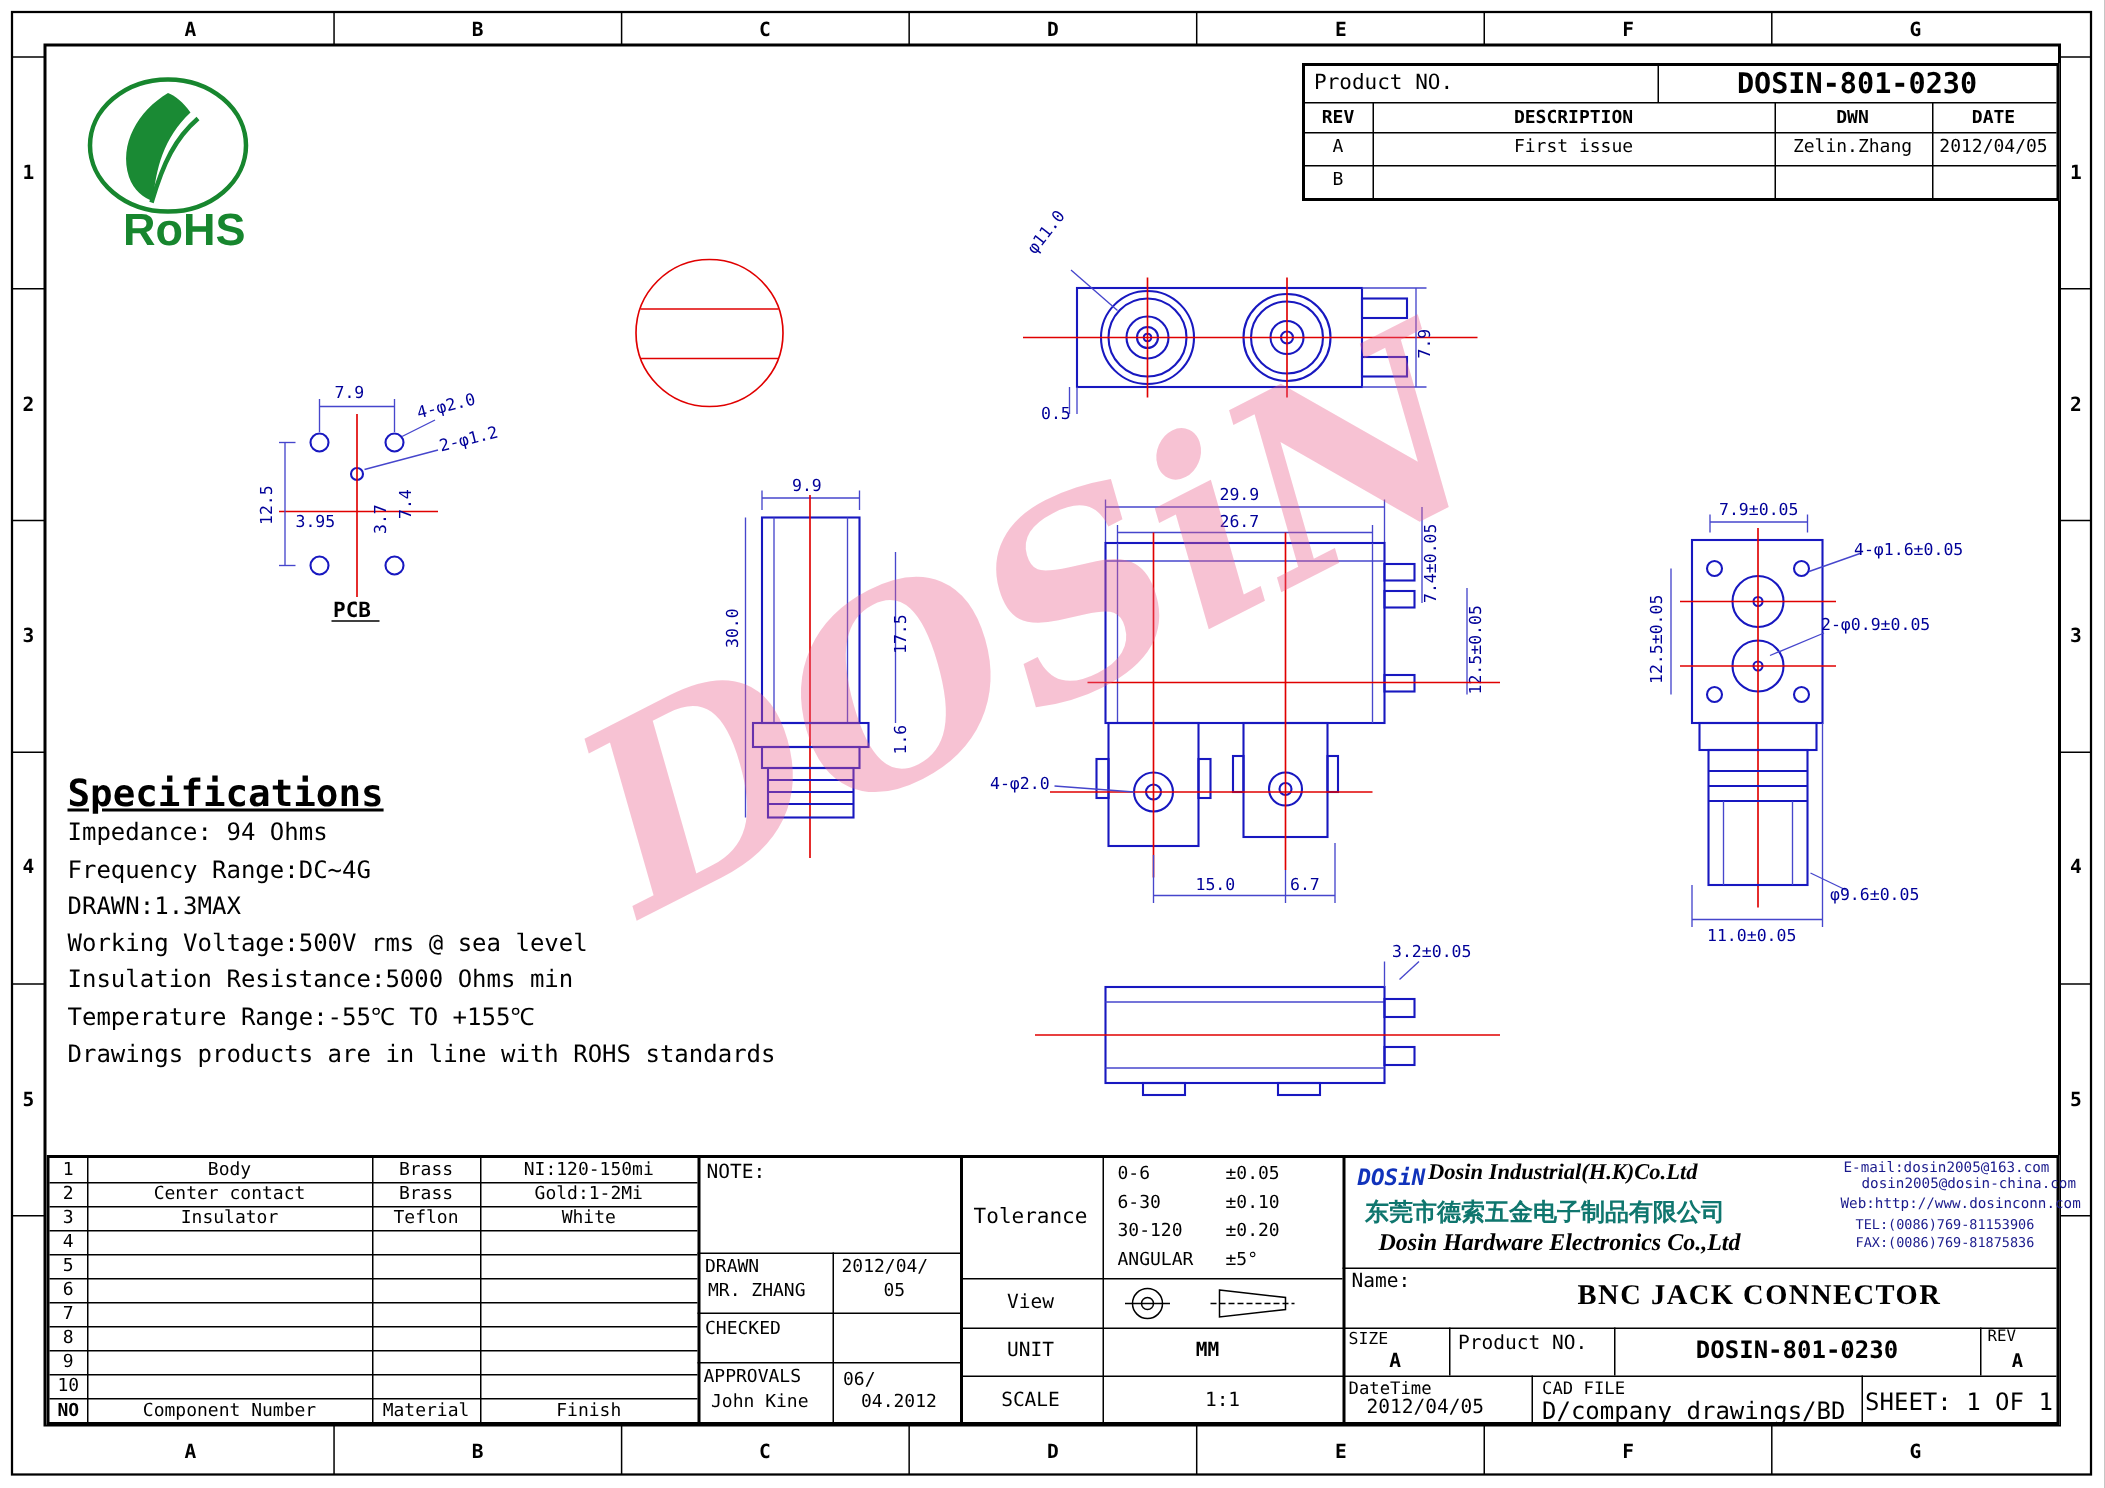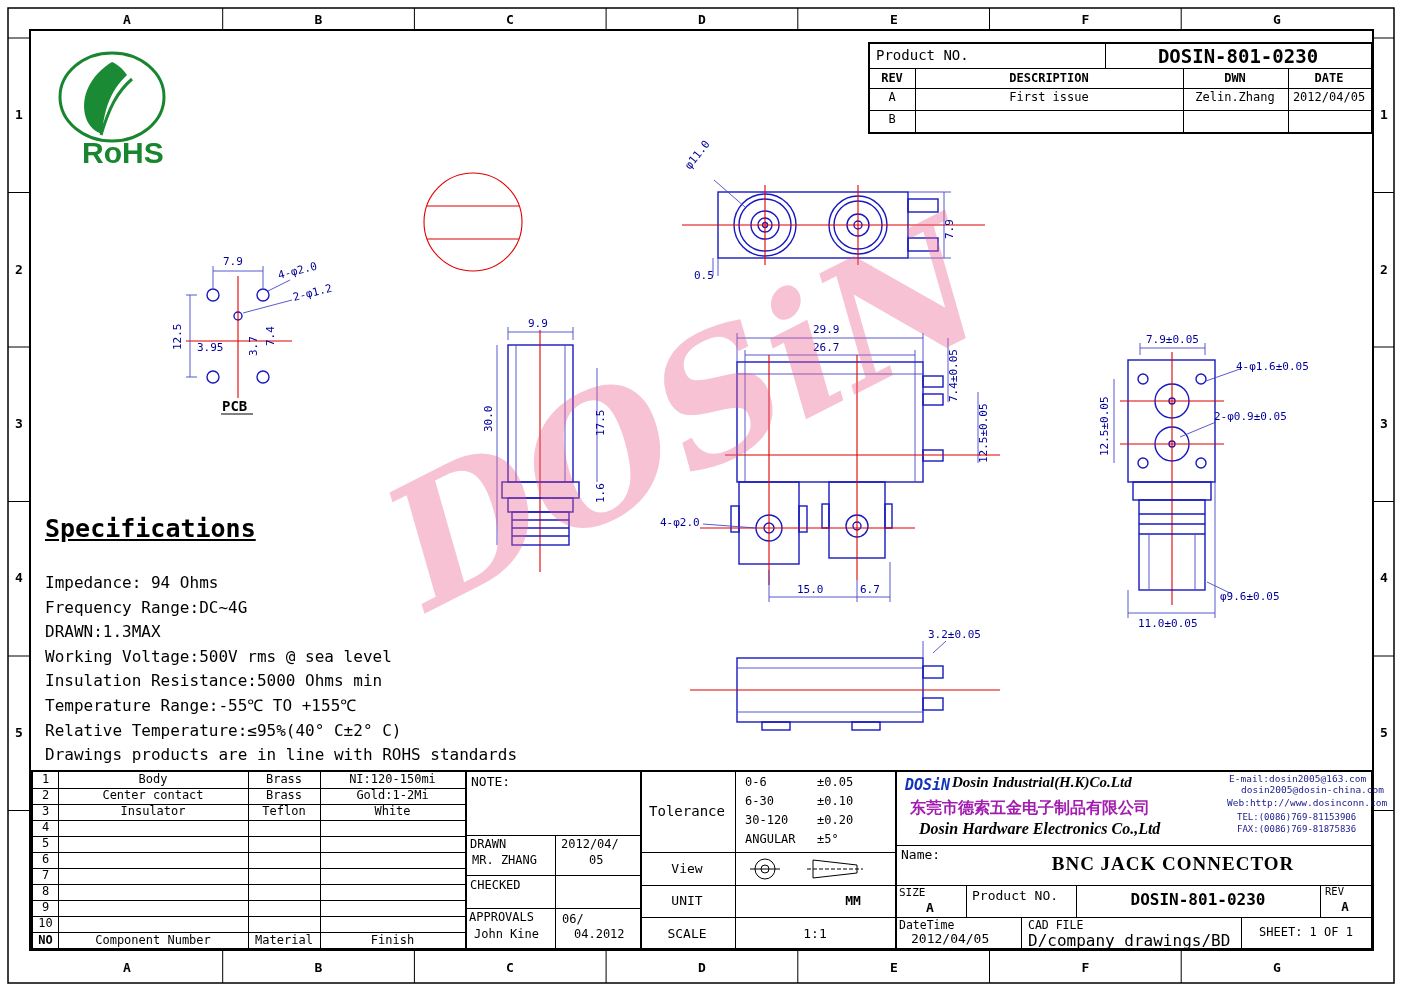--- a/index.html
+++ b/index.html
@@ -24,24 +24,24 @@
   .ttb{position:absolute;left:868px;top:42px;width:505px;height:92px;border:2px solid #000;background:#fff}
   
   .btable{position:absolute;left:31px;top:770px;width:1342px;height:180px;border:2px solid #000;background:#fff}
   .vl{position:absolute;width:1px;background:#000}
   .vl.w2{width:2px}
   .hl{position:absolute;height:1px;background:#000}
   .tcell{position:absolute;font-size:12px;white-space:nowrap;line-height:1.1}
   .ctr{transform:translateX(-50%)}
   .serif-it{font-family:"Liberation Serif",serif;font-style:italic;font-weight:700}
   .navy{color:#1a1a8c}
-  .magenta{color:#a21caf}
+  .magenta{color:#0f766e}
   
   .specs{position:absolute;left:45px;top:514px;width:500px}
-  .specs-title{font:700 25px "DejaVu Sans Mono",monospace;text-decoration:underline;margin-bottom:28px}
+  .specs-title{font:700 25px "DejaVu Sans Mono",monospace;text-decoration:underline;margin-bottom:0}
   .spec-line{font:16px/24.6px "DejaVu Sans Mono",monospace;white-space:pre}
 </style>
 </head>
 <body>
 
 <div class="sheet">
 
   <svg class="frame-svg" width="1403" height="992">
     <rect x="8" y="8" width="1386" height="975" fill="none" stroke="#000" stroke-width="1.5"></rect>
     <rect x="30" y="30" width="1343" height="920" fill="none" stroke="#000" stroke-width="2"></rect>
@@ -320,21 +320,20 @@
   </div>
 
   <div class="specs">
     <div class="specs-title">Specifications</div>
     <div class="spec-line">Impedance: 94 Ohms</div>
     <div class="spec-line">Frequency Range:DC~4G</div>
     <div class="spec-line">DRAWN:1.3MAX</div>
     <div class="spec-line">Working Voltage:500V rms @ sea level</div>
     <div class="spec-line">Insulation Resistance:5000 Ohms min</div>
     <div class="spec-line">Temperature Range:-55℃ TO +155℃</div>
-    <div class="spec-line">Relative Temperature:≤95%(40° C±2° C)</div>
     <div class="spec-line">Drawings products are in line with ROHS standards</div>
   </div>
 
   <div class="btable">
 
     <div class="vl" style="left:25px;top:0;height:176px"></div>
     <div class="vl" style="left:215px;top:0;height:176px"></div>
     <div class="vl" style="left:287px;top:0;height:176px"></div>
     <div class="vl w2" style="left:432px;top:0;height:176px"></div>
     <div class="vl" style="left:522px;top:63px;height:113px"></div>
@@ -420,21 +419,21 @@
           <circle cx="20" cy="13" r="10"></circle>
             <circle cx="20" cy="13" r="4"></circle>
           <line x1="5" y1="13" x2="35" y2="13"></line>
         </g>
         <g stroke="#000" fill="none" stroke-width="1">
           <polygon points="68,4 112,9 112,17 68,22"></polygon>
           <line x1="62" y1="13" x2="118" y2="13" stroke-dasharray="4 2"></line>
         </g>
       </svg>
       <span class="tcell ctr" style="left:654px;top:122px;font-size:13px">UNIT</span>
-      <span class="tcell ctr" style="left:820px;top:122px;font-size:13px;font-weight:700">MM</span>
+      <span class="tcell ctr" style="left:772px;top:122px;font-size:13px;font-weight:700">MM</span>
       <span class="tcell ctr" style="left:654px;top:155px;font-size:13px">SCALE</span>
       <span class="tcell ctr" style="left:782px;top:155px;font-size:13px">1:1</span>
     </div>
 
     <div>
       <span class="tcell" style="left:872px;top:5px;font-size:15px;font-weight:700;color:#1133bb;font-style:italic">DOSiN</span>
       <span class="tcell serif-it" style="left:919px;top:2px;font-size:15px">Dosin Industrial(H.K)Co.Ltd</span>
       <span class="tcell navy" style="left:1196px;top:2px;font-size:9.5px">E-mail:dosin2005@163.com</span>
       <span class="tcell navy" style="left:1208px;top:13px;font-size:9.5px">dosin2005@dosin-china.com</span>
       <span class="tcell magenta" style="left:877px;top:27px;font-size:16px;font-weight:700;font-family:'DejaVu Sans',sans-serif">东莞市德索五金电子制品有限公司</span>
@@ -450,17 +449,17 @@
       <span class="tcell" style="left:866px;top:115px;font-size:11px">SIZE</span>
       <span class="tcell ctr" style="left:897px;top:129px;font-size:13px;font-weight:700">A</span>
       <span class="tcell" style="left:939px;top:117px;font-size:13px">Product NO.</span>
       <span class="tcell ctr" style="left:1165px;top:119px;font-size:16px;font-weight:700">DOSIN-801-0230</span>
       <span class="tcell" style="left:1292px;top:114px;font-size:10.5px">REV</span>
       <span class="tcell ctr" style="left:1312px;top:128px;font-size:12.5px;font-weight:700">A</span>
       <span class="tcell" style="left:866px;top:147px;font-size:11.5px">DateTime</span>
       <span class="tcell" style="left:878px;top:160px;font-size:13px">2012/04/05</span>
       <span class="tcell" style="left:995px;top:147px;font-size:11.5px">CAD FILE</span>
       <span class="tcell" style="left:995px;top:160px;font-size:16px">D/company drawings/BD</span>
-      <span class="tcell ctr" style="left:1273px;top:154px;font-size:12px">SHEET: 1 OF 1</span>
+      <span class="tcell ctr" style="left:1273px;top:154px;font-size:16px">SHEET: 1 OF 1</span>
     </div>
   </div>
 
 </div>
 
 </body></html>

